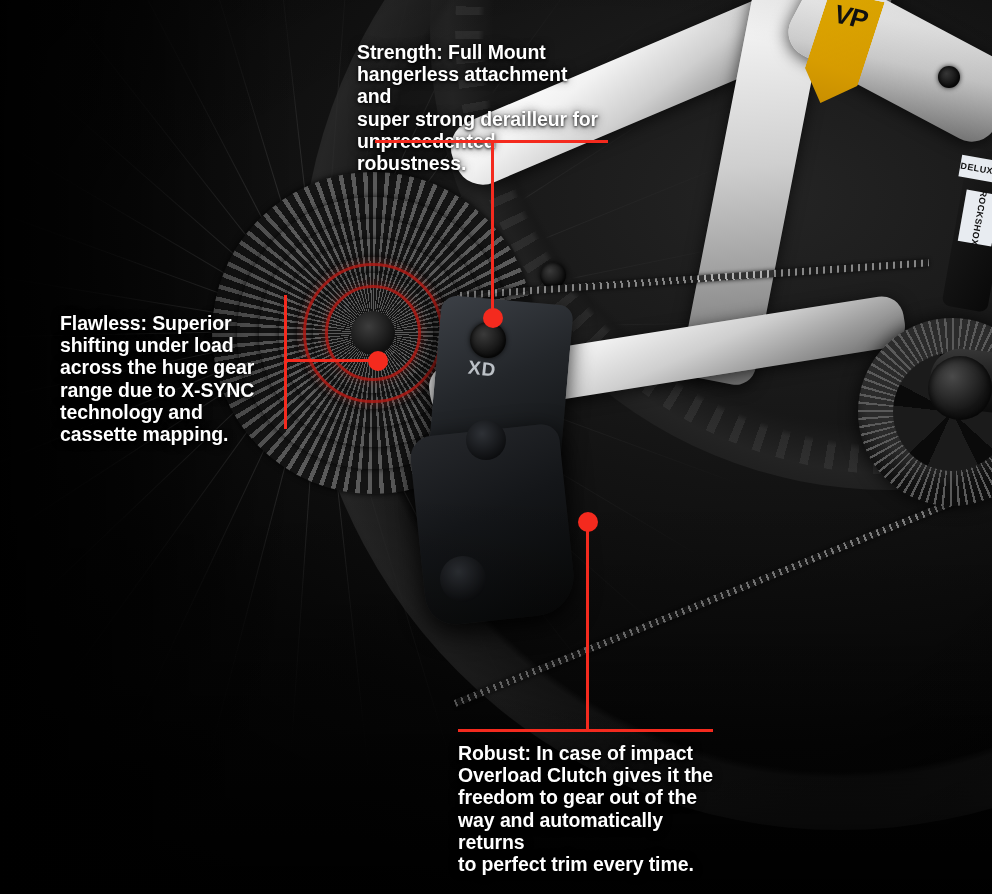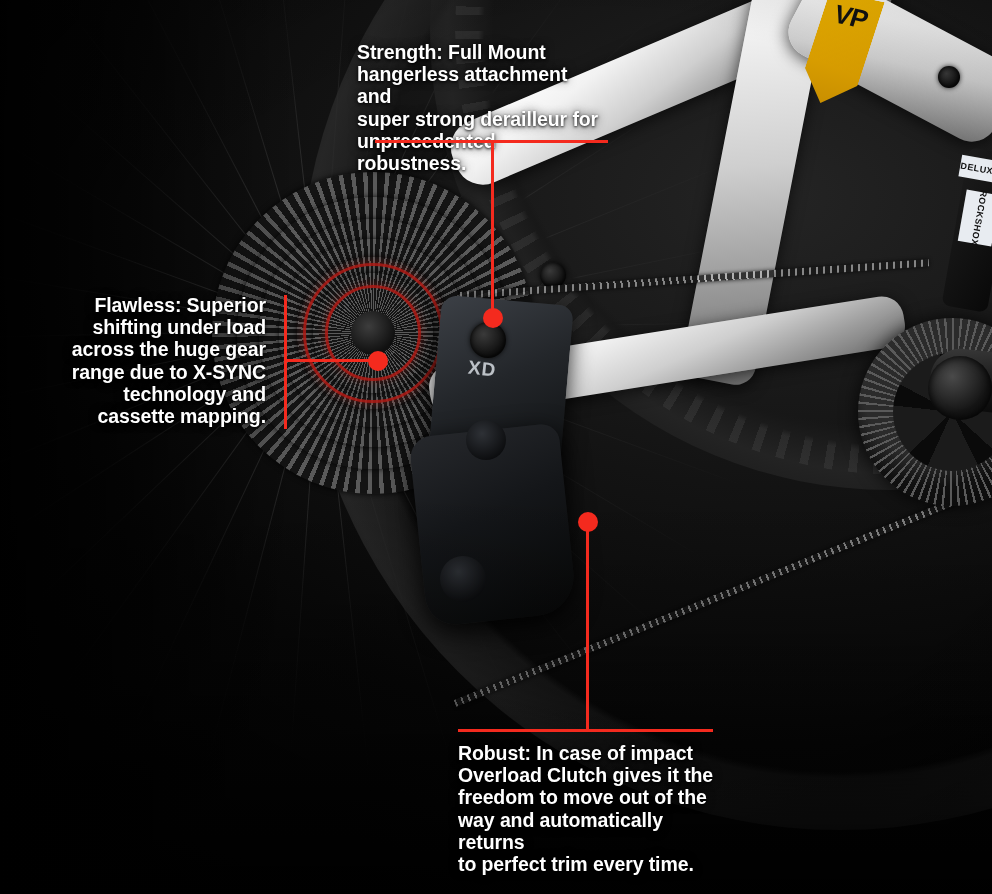--- a/index.html
+++ b/index.html
@@ -249,21 +249,21 @@
     transform:translate(-50%,-50%);
   }
 
   
   #c1-text  { left:357px; top:41px; width:245px; }
   #c1-ruleh { left:375px; top:140px; width:233px; }
   #c1-rulev { left:491px; top:140px; height:180px; }
   #c1-dot   { left:493px; top:318px; }
 
   
-  #c2-text  { left:60px; top:294px; width:206px; text-align:right; }
+  #c2-text  { left:60px; top:312px; width:206px; }
   #c2-rulev { left:284px; top:295px; height:134px; }
   #c2-ruleh { left:284px; top:359px; width:92px; }
   #c2-dot   { left:378px; top:361px; }
 
   
   #c3-dot   { left:588px; top:522px; }
   #c3-rulev { left:586px; top:522px; height:209px; }
   #c3-ruleh { left:458px; top:729px; width:255px; }
   #c3-text  { left:458px; top:742px; width:258px; }
 </style>
@@ -380,18 +380,18 @@
     <div class="rule-h" id="c2-ruleh" style="background: rgb(244, 42, 30);"></div>
     <div class="dot" id="c2-dot" style="background: rgb(244, 42, 30);"></div>
   </div>
 
   <div class="callout">
     <div class="dot" id="c3-dot" style="background: rgb(244, 42, 30);"></div>
     <div class="rule-v" id="c3-rulev" style="background: rgb(244, 42, 30);"></div>
     <div class="rule-h" id="c3-ruleh" style="background: rgb(244, 42, 30);"></div>
     <div class="callout-text" id="c3-text" style="color: rgb(255, 255, 255);">Robust: In case of impact
 Overload Clutch gives it the
-freedom to move out of the
+freedom to gear out of the
 way and automatically returns
 to perfect trim every time.</div>
   </div>
 
 </div>
 
 </body></html>

